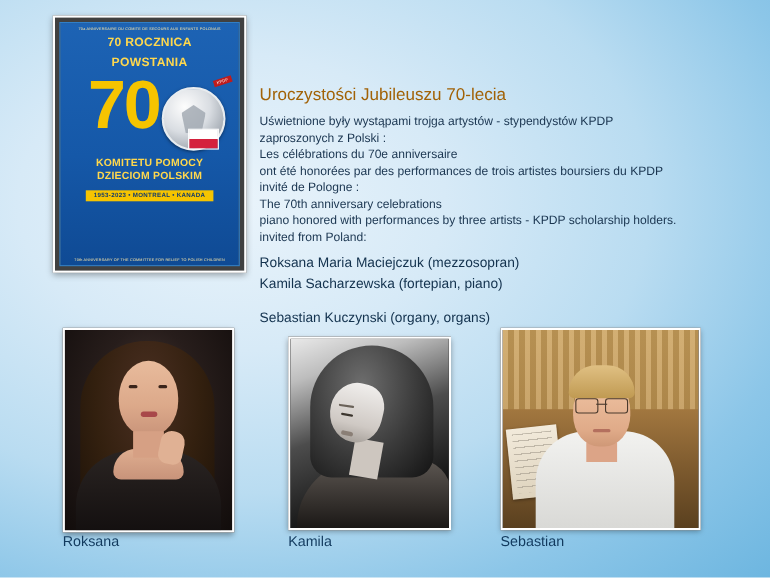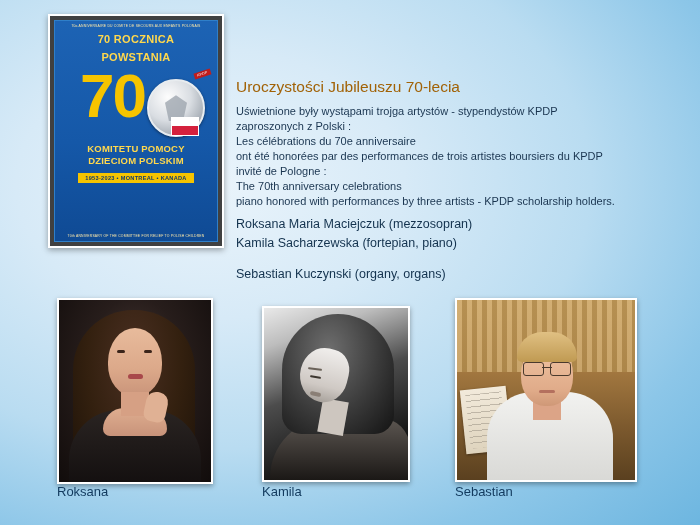--- a/index.html
+++ b/index.html
@@ -352,20 +352,21 @@
 
   <div class="body-block">
     <div class="body-heading">Uroczystości Jubileuszu 70-lecia</div>
     <div class="body-line">Uświetnione  były  wystąpami trojga artystów - stypendystów KPDP</div>
     <div class="body-line">zaproszonych z Polski :</div>
     <div class="body-line">Les célébrations du 70e anniversaire</div>
     <div class="body-line">ont été honorées par des performances de trois artistes boursiers du KPDP</div>
     <div class="body-line">invité de Pologne :</div>
     <div class="body-line">The 70th anniversary celebrations</div>
     <div class="body-line">piano honored with performances by three artists - KPDP scholarship holders.</div>
+    <div class="body-line">invited from Poland:</div>
 
     <div class="artist-line first">Roksana Maria Maciejczuk (mezzosopran)</div>
     <div class="artist-line">Kamila Sacharzewska (fortepian, piano)</div>
     <div class="artist-line spaced">Sebastian Kuczynski (organy, organs)</div>
   </div>
 
   <div class="photo-row">
 
     <div class="photo-card p1">
       <div class="ph1">

